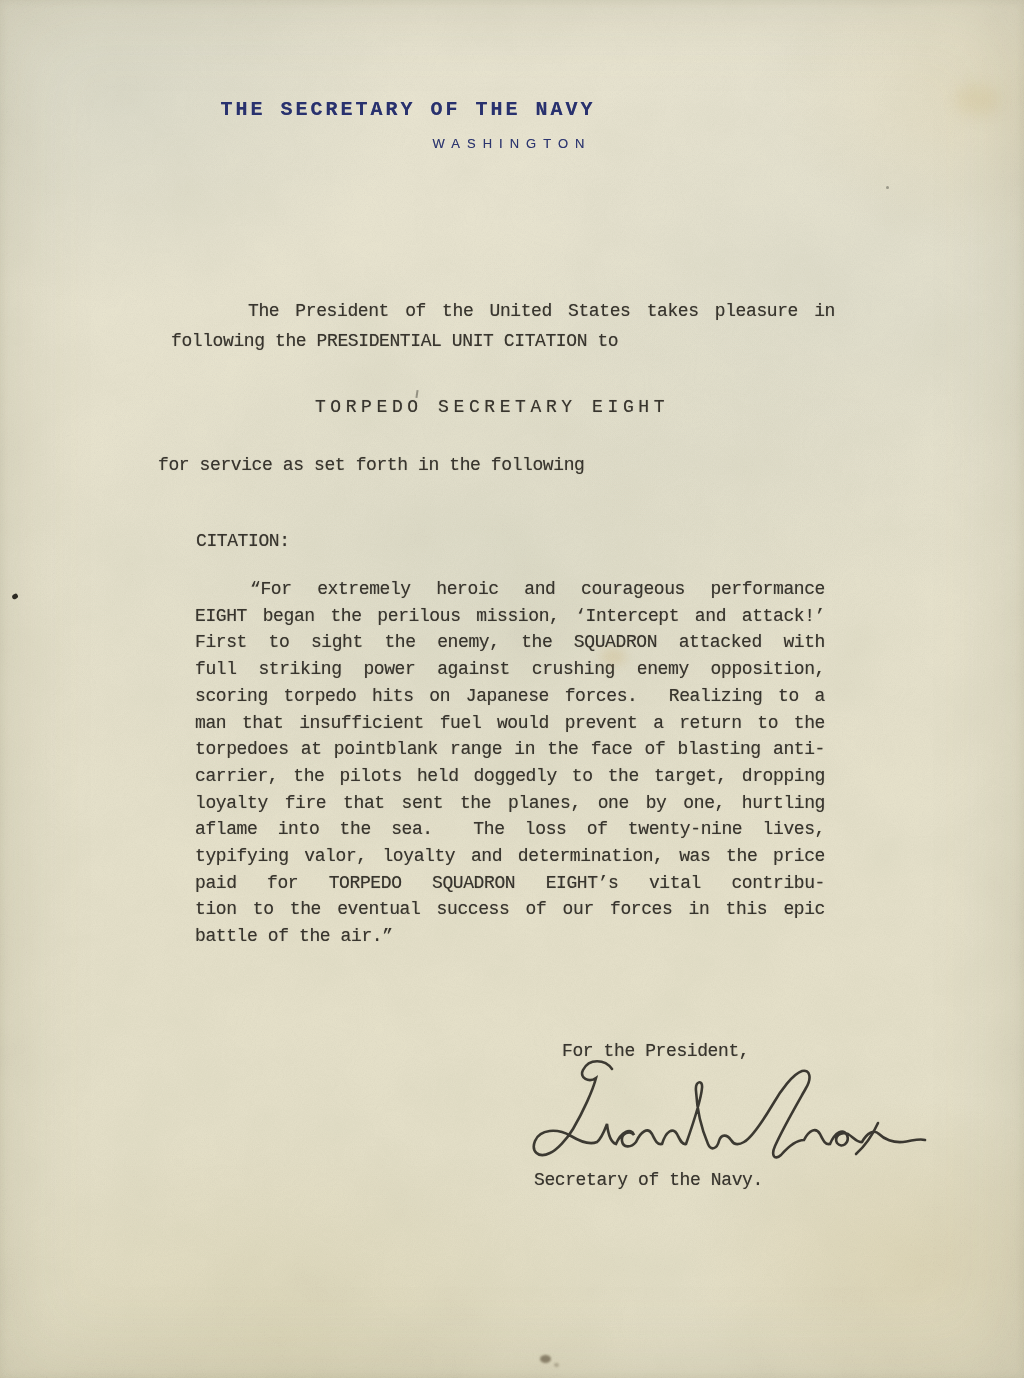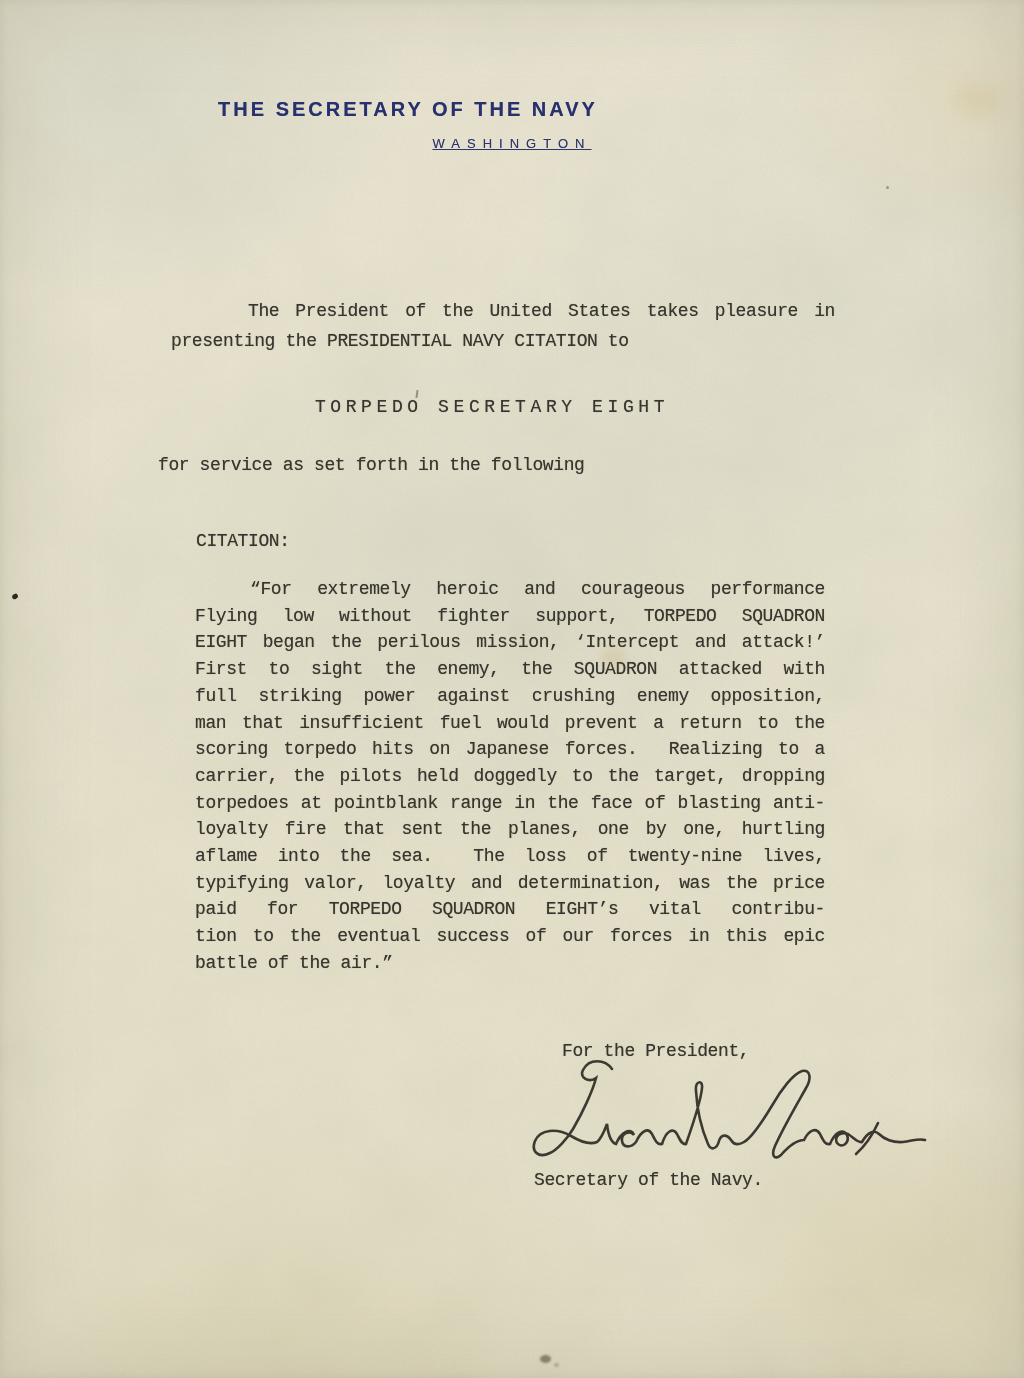--- a/index.html
+++ b/index.html
@@ -27,30 +27,29 @@
     text-shadow:0 0 .7px rgba(56,53,46,.55);
   }
   .lines .line{text-align:justify;text-align-last:justify;white-space:nowrap-disabled;}
   .lines .line:last-child{text-align-last:left;}
   .intro-block{position:absolute;left:160px;top:296px;width:664px;line-height:30px;margin-left:11px;}
   .intro-block .line:first-child{text-indent:77px;}
   .citation-block{position:absolute;left:195px;top:576px;width:630px;line-height:26.7px;}
   .citation-block .line:first-child{text-indent:55px;}
   .letterhead-title{
     position:absolute;left:0;top:98px;width:816px;text-align:center;
-    font-family:Liberation Sans, sans-serif;
+    font-family:Liberation Mono, monospace;
     font-weight:bold;font-size:20px;letter-spacing:3px;color:#28316e;
     text-shadow:0 0 .5px rgba(40,49,110,.6);
   }
   .letterhead-sub{
     position:absolute;left:0;top:136px;width:1024px;text-align:center;
     font-family:"Liberation Sans","DejaVu Sans",sans-serif;
     font-size:13px;letter-spacing:7px;color:#2c356f;
     text-shadow:0 0 .4px rgba(44,53,111,.5);
-    text-decoration:underline;
   }
   .recipient{
     position:absolute;left:160px;top:397px;width:664px;text-align:center;
     letter-spacing:4.6px;
   }
   .service-line{position:absolute;left:158px;top:455px;}
   .citation-heading{position:absolute;left:196px;top:531px;}
   .closing-lead{position:absolute;left:562px;top:1041px;}
   .closing-title{position:absolute;left:534px;top:1170px;}
   .signature{position:absolute;left:505px;top:1052px;pointer-events:none;}
@@ -79,41 +78,40 @@
       </filter>
     <rect width="1024" height="1378" filter="url(#fineGrain)" opacity="0.10"></rect>
     <rect width="1024" height="1378" filter="url(#blotch)" opacity="0.07"></rect>
   </svg>
 
   <div class="letterhead-title">THE SECRETARY OF THE NAVY</div>
   <div class="letterhead-sub">WASHINGTON</div>
 
   <div class="intro-block typed lines">
       <div class="line">The President of the United States takes pleasure in</div>
-      <div class="line">presenting the PRESIDENTIAL NAVY CITATION to</div>
+      <div class="line">following the PRESIDENTIAL UNIT CITATION to</div>
     </div>
 
   <div class="tickmark"></div>
 
   <div class="recipient typed">TORPEDO SECRETARY EIGHT</div>
 
   <div class="service-line typed">for service as set forth in the following</div>
 
   <div class="citation-heading typed">CITATION:</div>
 
   <div class="citation-block typed lines">
       <div class="line">“For extremely heroic and courageous performance</div>
-      <div class="line">Flying low without fighter support, TORPEDO SQUADRON</div>
       <div class="line">EIGHT began the perilous mission, ‘Intercept and attack!’</div>
       <div class="line">First to sight the enemy, the SQUADRON attacked with</div>
       <div class="line">full striking power against crushing enemy opposition,</div>
+      <div class="line">scoring torpedo hits on Japanese forces.&nbsp; Realizing to a</div>
       <div class="line">man that insufficient fuel would prevent a return to the</div>
-      <div class="line">scoring torpedo hits on Japanese forces.&nbsp; Realizing to a</div>
+      <div class="line">torpedoes at pointblank range in the face of blasting anti-</div>
       <div class="line">carrier, the pilots held doggedly to the target, dropping</div>
-      <div class="line">torpedoes at pointblank range in the face of blasting anti-</div>
       <div class="line">loyalty fire that sent the planes, one by one, hurtling</div>
       <div class="line">aflame into the sea.&nbsp; The loss of twenty-nine lives,</div>
       <div class="line">typifying valor, loyalty and determination, was the price</div>
       <div class="line">paid for TORPEDO SQUADRON EIGHT’s vital contribu-</div>
       <div class="line">tion to the eventual success of our forces in this epic</div>
       <div class="line">battle of the air.”</div>
     </div>
 
   <div class="closing-lead typed">For the President,</div>
 

